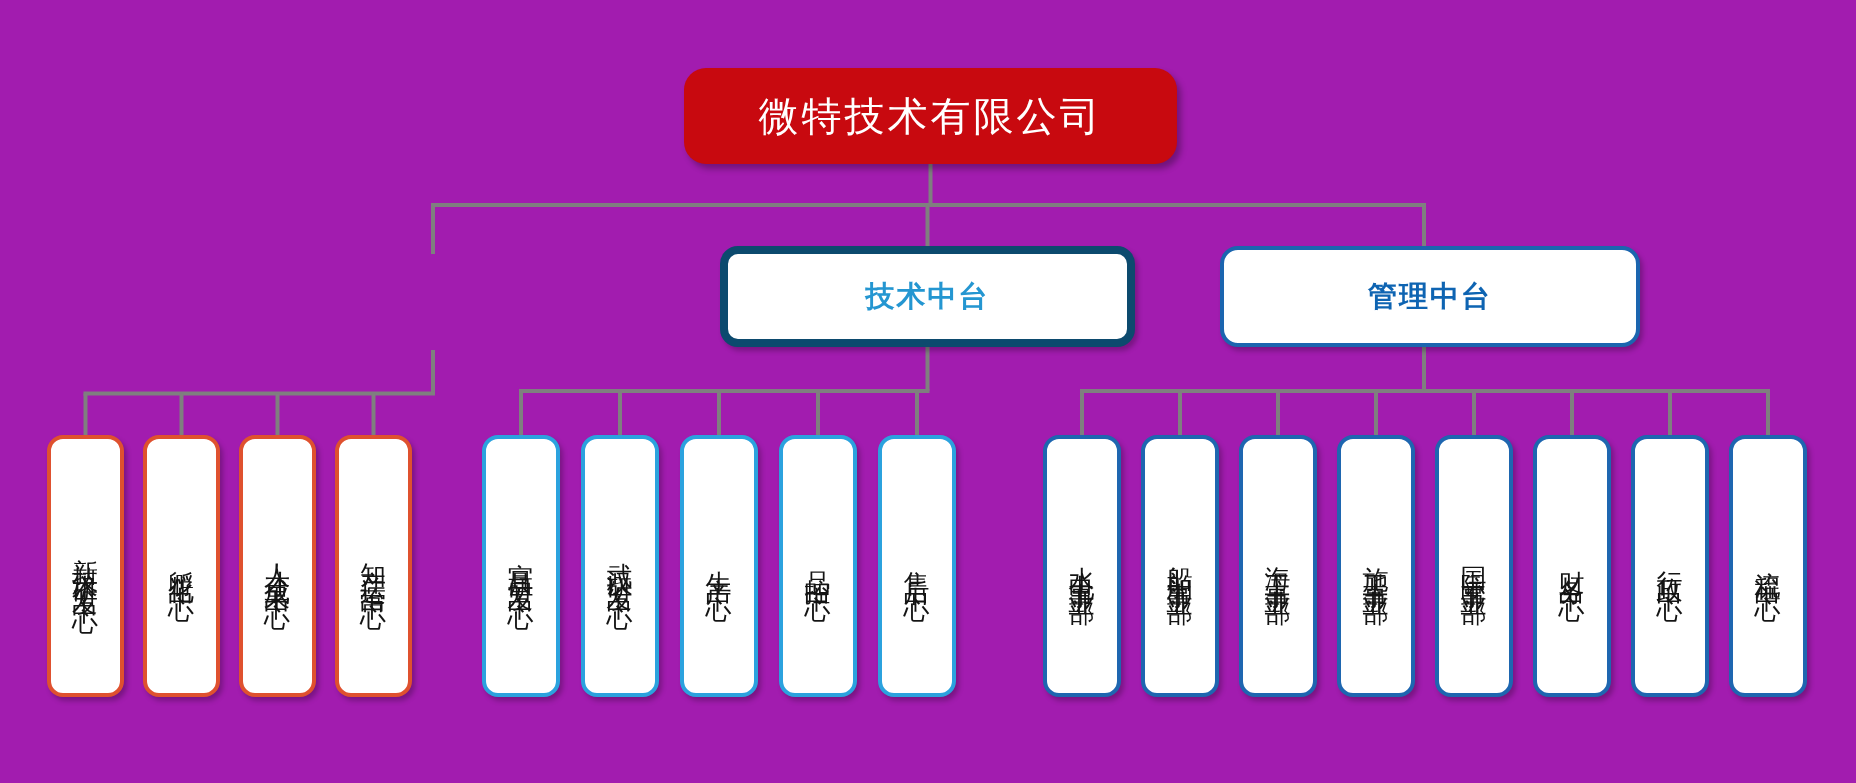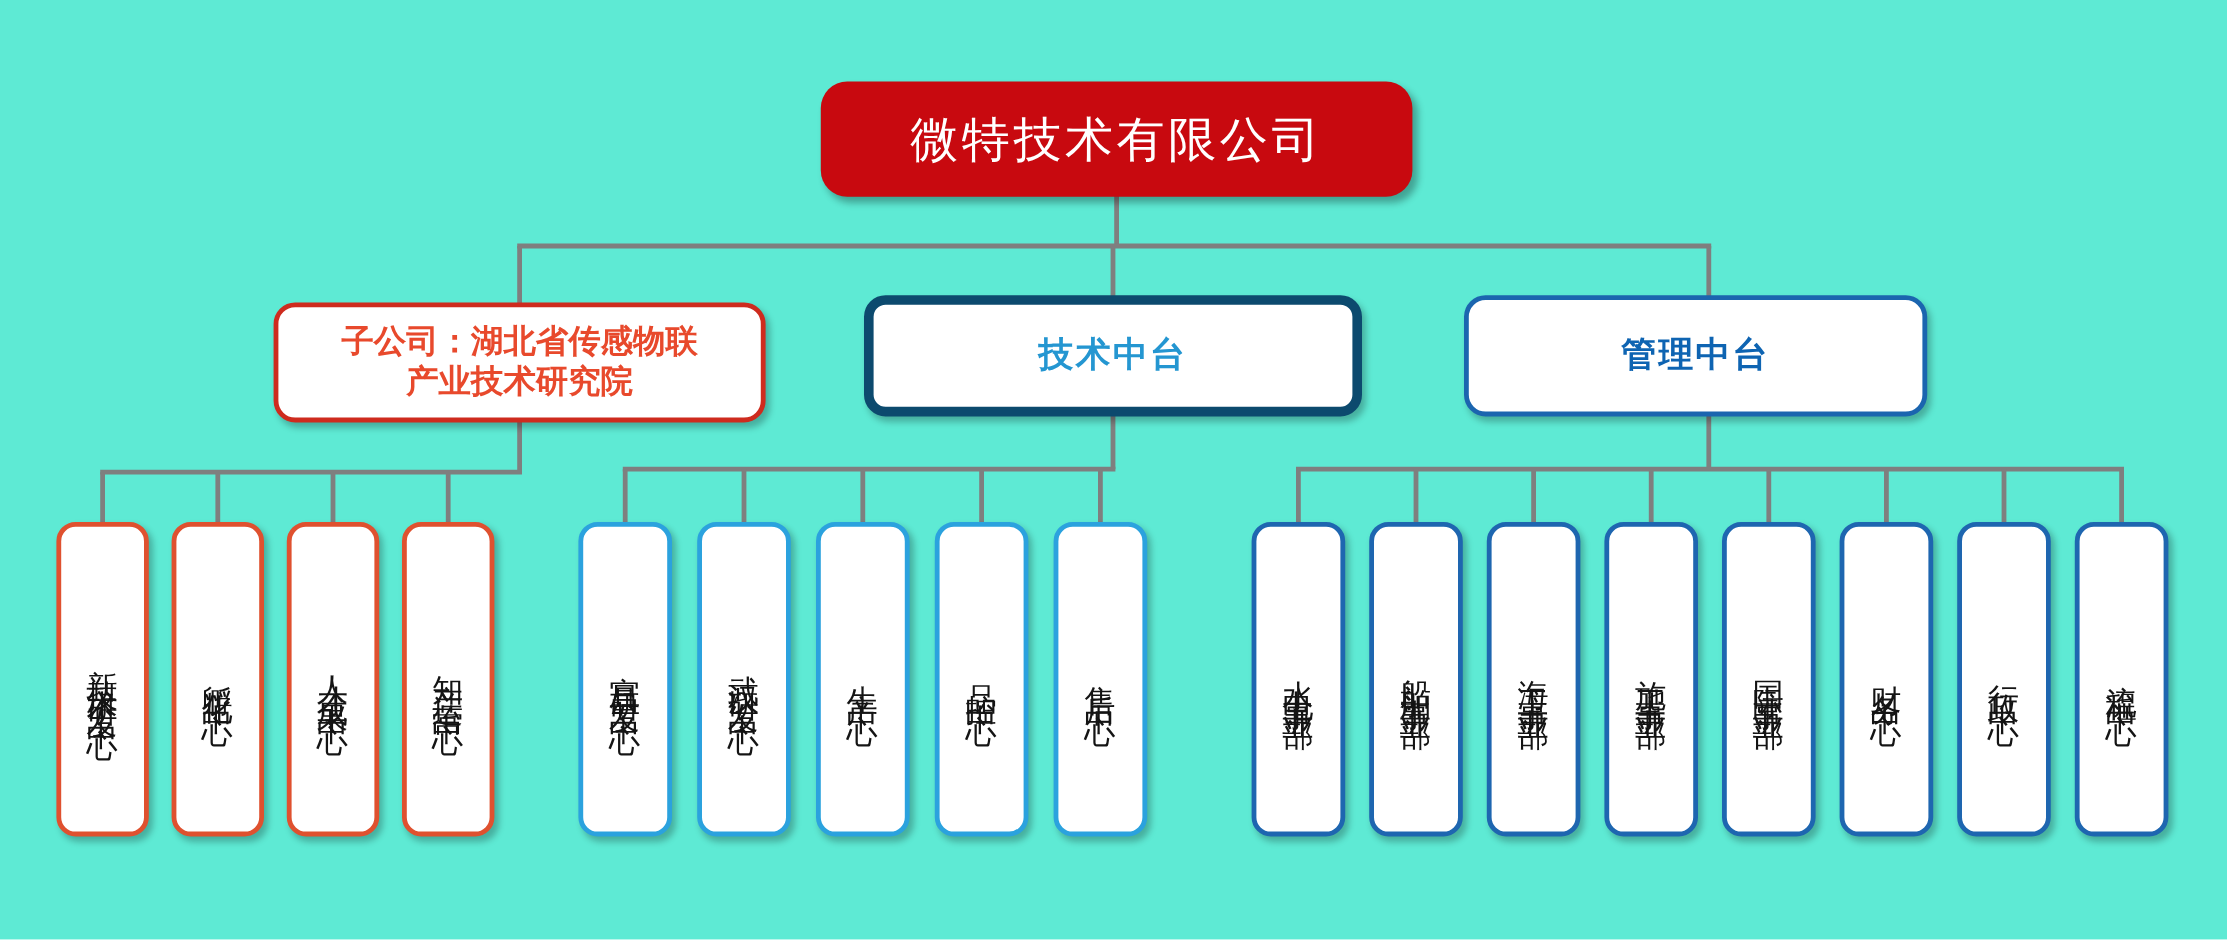--- a/index.html
+++ b/index.html
@@ -1,17 +1,17 @@
 <!DOCTYPE html>
 <html><head>
 <meta charset="utf-8">
 <style>
   html,body{margin:0;padding:0;background:#ffffff;}
   #canvas{
-    position:relative;width:1856px;height:783px;background:#5eead4;
+    position:relative;width:1856px;height:783px;background:#a21caf;
     font-family:"Liberation Sans","DejaVu Sans",sans-serif;overflow:hidden;
   }
   #connectors{position:absolute;left:0;top:0;width:1856px;height:783px;z-index:0;}
   .node{
     position:absolute;background:#ffffff;display:flex;flex-direction:column;
     align-items:center;justify-content:center;text-align:center;z-index:1;box-sizing:border-box;
   }
   
   .root{
     left:684px;top:68px;width:493px;height:96px;
@@ -19,21 +19,21 @@
     font-size:40px;letter-spacing:3px;
     box-shadow:4px 5px 6px rgba(0,0,0,0.30);
   }
   
   .branch{
     border-radius:18px;font-weight:bold;font-size:29px;line-height:1.25;
     box-shadow:3px 4px 5px rgba(0,0,0,0.25);
   }
   .b0{left:228px;top:252px;width:410px;height:100px;border:4px solid #CE2B1E;color:#E8492C;font-size:27px;}
   .b1{left:720px;top:246px;width:415px;height:101px;border:8px solid #0c4a6e;color:#2496D1;letter-spacing:2px;}
-  .b2{left:1220px;top:246px;width:386px;height:101px;border:4px solid #1B65AF;color:#0E64B2;letter-spacing:2px;}
+  .b2{left:1220px;top:246px;width:420px;height:101px;border:4px solid #1B65AF;color:#0E64B2;letter-spacing:2px;}
   
   .group{position:absolute;top:435px;display:flex;z-index:1;}
   .g0{left:47px;gap:19px;}
   .g1{left:482px;gap:21px;}
   .g2{left:1043px;gap:20px;}
   .leaf{
     width:77px;height:262px;background:#ffffff;border-radius:16px;
     display:flex;align-items:center;justify-content:center;box-sizing:border-box;
     box-shadow:3px 4px 5px rgba(0,0,0,0.25);
   }
@@ -77,24 +77,20 @@
       <line x1="1474" y1="391" x2="1474" y2="437" stroke="#7F7F7F" stroke-width="4"></line>
       <line x1="1572" y1="391" x2="1572" y2="437" stroke="#7F7F7F" stroke-width="4"></line>
       <line x1="1670" y1="391" x2="1670" y2="437" stroke="#7F7F7F" stroke-width="4"></line>
       <line x1="1768" y1="391" x2="1768" y2="437" stroke="#7F7F7F" stroke-width="4"></line>
     </svg>
 
   <div class="node root">
     <span>微特技术有限公司</span>
   </div>
 
-  <div class="node branch b0">
-    <span>子公司：湖北省传感物联</span>
-    <span>产业技术研究院</span>
-  </div>
 
   <div class="node branch b1">
     <span>技术中台</span>
   </div>
 
   <div class="node branch b2">
     <span>管理中台</span>
   </div>
 
   <div class="group g0">

